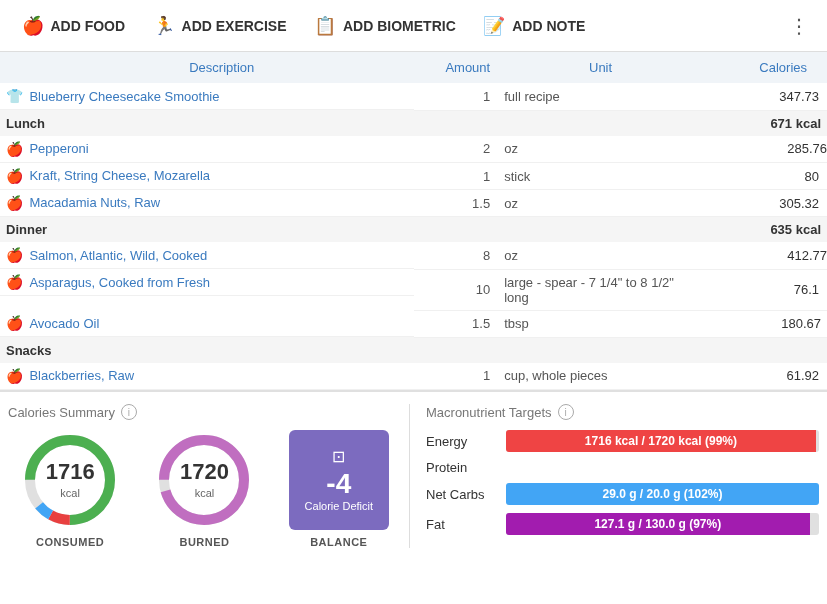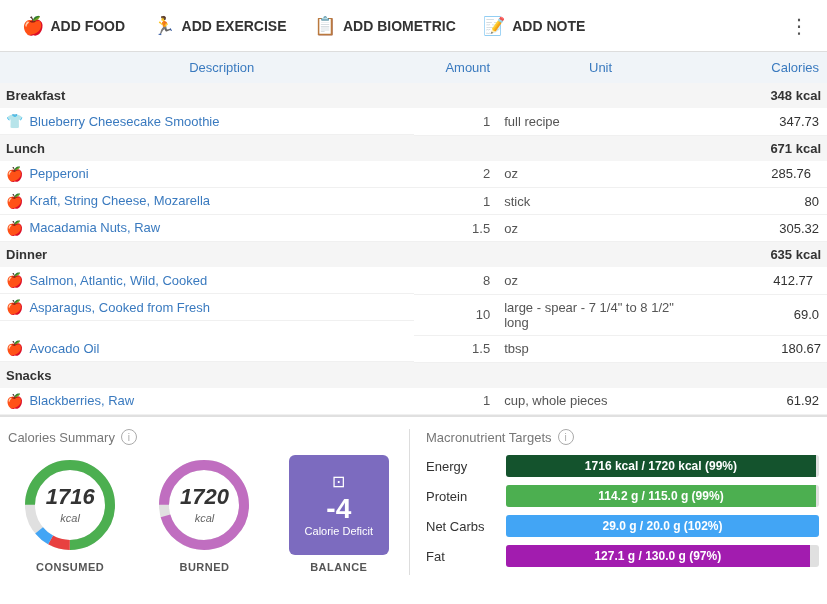--- a/index.html
+++ b/index.html
@@ -127,21 +127,20 @@
       font-size: 11px;
       font-weight: bold;
       color: #555;
       margin-top: 6px;
       letter-spacing: 0.5px;
     }
     .donut-container {
       position: relative;
       width: 100px;
       height: 100px;
-      font-style: italic;
     }
     .donut-container svg {
       width: 100px;
       height: 100px;
     }
     .donut-center {
       position: absolute;
       top: 50%;
       left: 50%;
       transform: translate(-50%, -50%);
@@ -228,49 +227,45 @@
   <div class="header-spacer"></div>
   <div class="header-more">⋮</div>
 </div>
 
 <table class="food-log">
   <thead>
     <tr>
       <th style="width:50%; color:#3a7abf; padding-left:36px;">Description</th>
       <th class="right" style="width:10%; color:#3a7abf;">Amount</th>
       <th style="width:25%; color:#3a7abf; padding-left:8px;">Unit</th>
-      <th class="right" style="width:15%; color:#3a7abf; padding-right:8px;">Calories</th>
+      <th class="right" style="width:15%; color:#3a7abf; padding-right:20px;">Calories</th>
     </tr>
   </thead>
   <tbody id="food-log-body">
-  <tr class="meal-header">
-    <td colspan="3">Breakfast</td>
-    <td class="meal-kcal">348 kcal</td>
-  </tr>
       <tr class="food-row">
       <td style="display:flex; align-items:center; gap:6px; border-bottom:1px solid #f0f0f0;">
         <span style="color:#4a90d9; font-size:14px;">👕</span>
         <span class="food-name">Blueberry Cheesecake Smoothie</span>
       </td>
       <td class="food-amount">1</td>
       <td class="food-unit" style="padding-left:8px;">full recipe</td>
       <td class="food-calories" style="padding-right:8px;">347.73</td>
     </tr>
       <tr class="meal-header">
     <td colspan="3">Lunch</td>
     <td class="meal-kcal">671 kcal</td>
   </tr>
       <tr class="food-row">
       <td style="display:flex; align-items:center; gap:6px; border-bottom:1px solid #f0f0f0;">
         <span style="color:#e84040; font-size:14px;">🍎</span>
         <span class="food-name">Pepperoni</span>
       </td>
       <td class="food-amount">2</td>
       <td class="food-unit" style="padding-left:8px;">oz</td>
-      <td class="food-calories" style="padding-right:16px;">285.76</td>
+      <td class="food-calories" style="padding-right:0;">285.76</td>
     </tr>
       <tr class="food-row">
       <td style="display:flex; align-items:center; gap:6px; border-bottom:1px solid #f0f0f0;">
         <span style="color:#e84040; font-size:14px;">🍎</span>
         <span class="food-name">Kraft, String Cheese, Mozarella</span>
       </td>
       <td class="food-amount">1</td>
       <td class="food-unit" style="padding-left:8px;">stick</td>
       <td class="food-calories" style="padding-right:8px;">80</td>
     </tr>
@@ -287,30 +282,30 @@
     <td colspan="3">Dinner</td>
     <td class="meal-kcal">635 kcal</td>
   </tr>
       <tr class="food-row">
       <td style="display:flex; align-items:center; gap:6px; border-bottom:1px solid #f0f0f0;">
         <span style="color:#e84040; font-size:14px;">🍎</span>
         <span class="food-name">Salmon, Atlantic, Wild, Cooked</span>
       </td>
       <td class="food-amount">8</td>
       <td class="food-unit" style="padding-left:8px;">oz</td>
-      <td class="food-calories" style="padding-right:14px;">412.77</td>
+      <td class="food-calories" style="padding-right:0;">412.77</td>
     </tr>
       <tr class="food-row">
       <td style="display:flex; align-items:center; gap:6px; border-bottom:1px solid #f0f0f0;">
         <span style="color:#e84040; font-size:14px;">🍎</span>
         <span class="food-name">Asparagus, Cooked from Fresh</span>
       </td>
       <td class="food-amount">10</td>
       <td class="food-unit" style="padding-left:8px;">large - spear - 7 1/4" to 8 1/2" long</td>
-      <td class="food-calories" style="padding-right:8px;">69.0</td>
+      <td class="food-calories" style="padding-right:8px;">76.1</td>
     </tr>
       <tr class="food-row">
       <td style="display:flex; align-items:center; gap:6px; border-bottom:1px solid #f0f0f0;">
         <span style="color:#e84040; font-size:14px;">🍎</span>
         <span class="food-name">Avocado Oil</span>
       </td>
       <td class="food-amount">1.5</td>
       <td class="food-unit" style="padding-left:8px;">tbsp</td>
       <td class="food-calories" style="">180.67</td>
     </tr>
@@ -387,32 +382,27 @@
 
   <div class="macro-summary">
     <div class="section-title">
       <span>Macronutrient Targets</span>
       <span class="info-icon">i</span>
     </div>
     <div id="macro-bars">
         <div class="macro-row">
     <span class="macro-name">Energy</span>
     <div class="macro-bar-wrap" style="background: #e0e0e0;">
-      <div class="macro-bar-fill" style="width:99%; background:#14532d; min-width: 20px;">
+      <div class="macro-bar-fill" style="width:99%; background:#ef4444; min-width: 20px;">
         1716 kcal / 1720 kcal (99%)
       </div>
     </div>
   </div>
         <div class="macro-row">
     <span class="macro-name">Protein</span>
-    <div class="macro-bar-wrap" style="background: #e0e0e0;">
-      <div class="macro-bar-fill" style="width:99%; background:#4caf50; min-width: 20px;">
-        114.2 g / 115.0 g (99%)
-      </div>
-    </div>
   </div>
         <div class="macro-row">
     <span class="macro-name">Net Carbs</span>
     <div class="macro-bar-wrap" style="background: #e0e0e0;">
       <div class="macro-bar-fill" style="width:100%; background:#42a5f5; min-width: 20px;">
         29.0 g / 20.0 g (102%)
       </div>
     </div>
   </div>
         <div class="macro-row">

